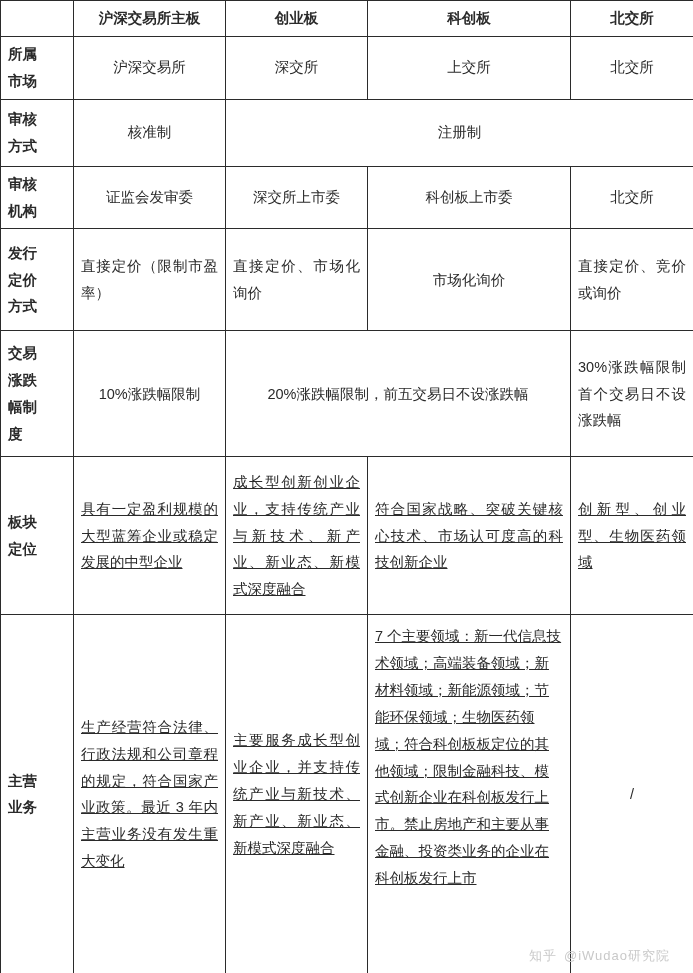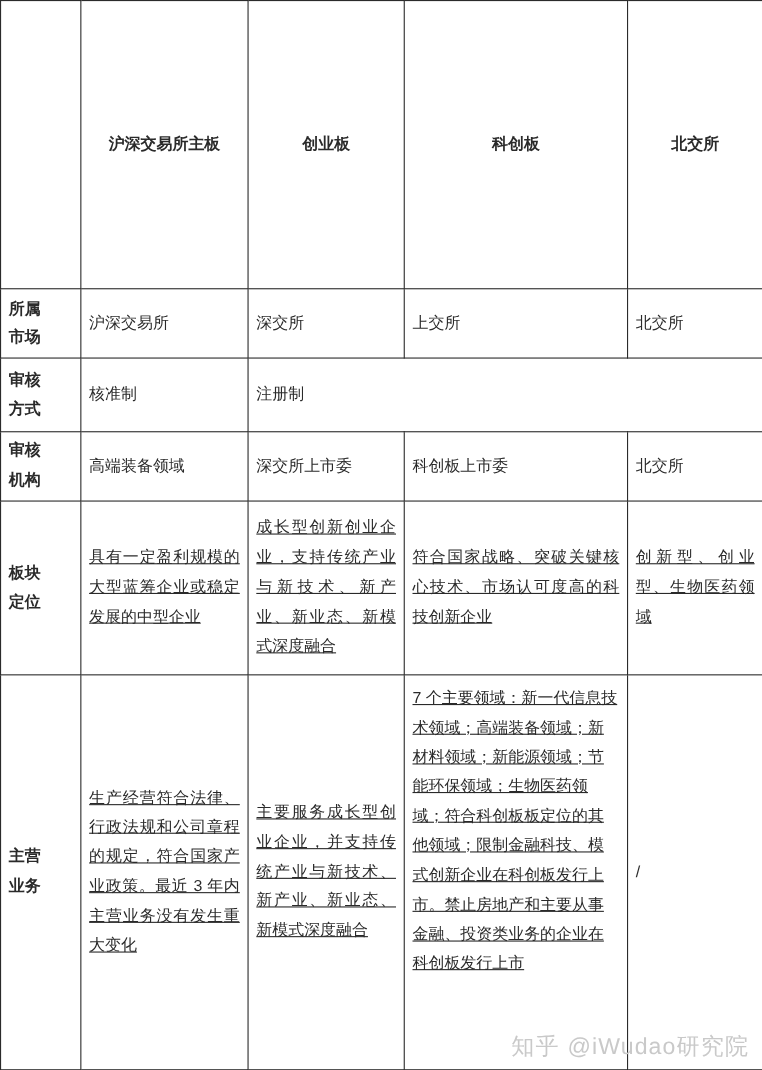--- a/index.html
+++ b/index.html
@@ -55,39 +55,40 @@
   
   td.rowlabel {
     font-weight: bold;
     font-size: 15.5px;
     line-height: 1.9;
     color: #101010;
     padding: 4px 2px;
   }
   
   td.ctr {
+    text-align: center;
   }
   td.just {
     text-align: justify;
     text-align-last: left;
     text-justify: inter-character;
   }
   td.lft {
     text-align: left;
   }
   td.tall {
     line-height: 2.0;
     text-decoration: underline;
   }
   
   #watermark {
     position: absolute;
-    right: 12px;
+    right: 23px;
     bottom: 8px;
-    font-size: 21px;
+    font-size: 13px;
     color: #c9c9c9;
     letter-spacing: 1px;
     font-family: "Liberation Sans", "DejaVu Sans", sans-serif;
     pointer-events: none;
     white-space: nowrap;
   }
   #watermark .wm-logo { margin-right: 7px; }
 </style>
 </head>
 <body>
@@ -119,27 +120,40 @@
     </tr>
 
     <tr style="height:67px;">
       <td class="rowlabel">审核<br>方式</td>
       <td class="ctr">核准制</td>
       <td class="ctr" colspan="3">注册制</td>
     </tr>
 
     <tr style="height:60px;">
       <td class="rowlabel">审核<br>机构</td>
-      <td class="ctr">高端装备领域</td>
+      <td class="ctr">证监会发审委</td>
       <td class="ctr">深交所上市委</td>
       <td class="ctr">科创板上市委</td>
       <td class="ctr">北交所</td>
     </tr>
 
+    <tr style="height:102px;">
+      <td class="rowlabel">发行<br>定价<br>方式</td>
+      <td class="just">直接定价（限制市盈率）</td>
+      <td class="just">直接定价、市场化询价</td>
+      <td class="ctr">市场化询价</td>
+      <td class="just">直接定价、竞价或询价</td>
+    </tr>
 
+    <tr style="height:126px;">
+      <td class="rowlabel">交易<br>涨跌<br>幅制<br>度</td>
+      <td class="ctr">10%涨跌幅限制</td>
+      <td class="ctr" colspan="2">20%涨跌幅限制，前五交易日不设涨跌幅</td>
+      <td class="just">30%涨跌幅限制首个交易日不设涨跌幅</td>
+    </tr>
 
     <tr style="height:158px;">
       <td class="rowlabel">板块<br>定位</td>
       <td class="just tall">具有一定盈利规模的大型蓝筹企业或稳定发展的中型企业</td>
       <td class="just tall">成长型创新创业企业，支持传统产业与新技术、新产业、新业态、新模式深度融合</td>
       <td class="just tall">符合国家战略、突破关键核心技术、市场认可度高的科技创新企业</td>
       <td class="just tall">创新型、创业型、生物医药领域</td>
     </tr>
 
     <tr style="height:359px;">

